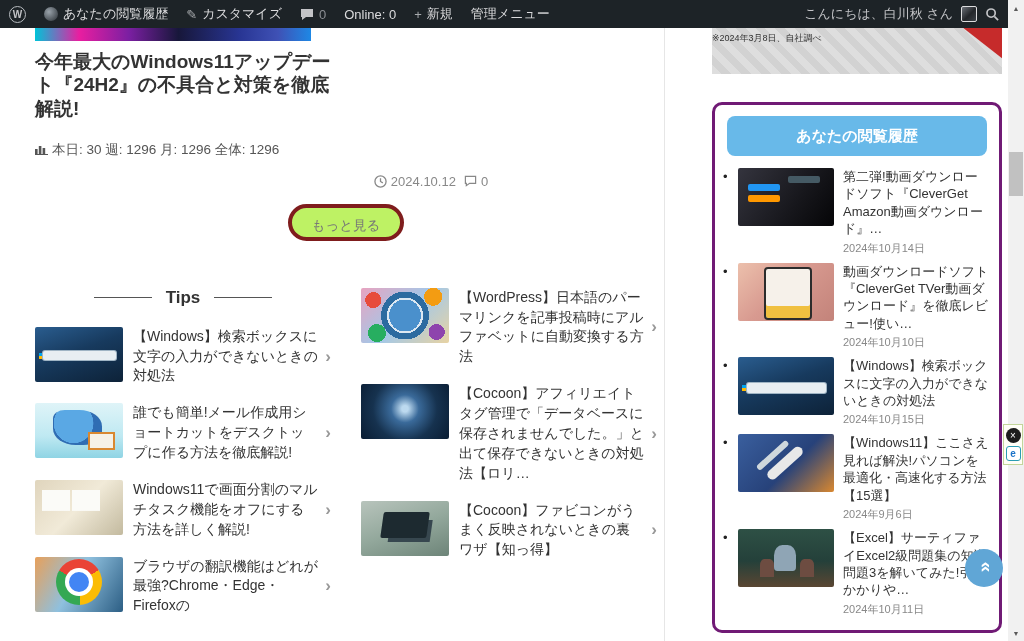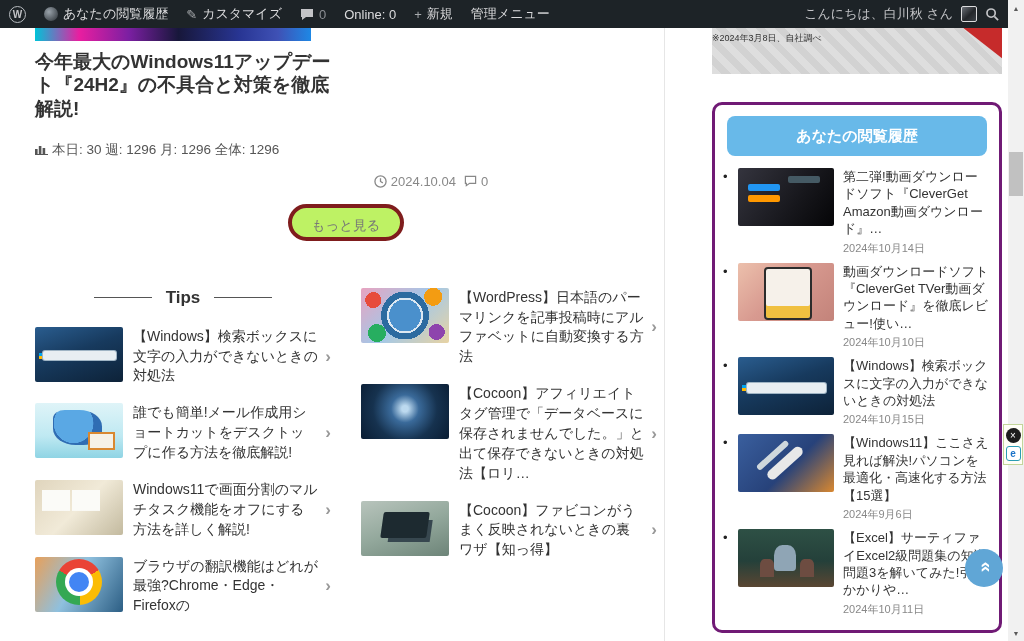--- a/index.html
+++ b/index.html
@@ -217,21 +217,21 @@
         <rect x="3.8" y="3" width="2.6" height="9" fill="#555"></rect>
         <rect x="7.6" y="5" width="2.6" height="7" fill="#555"></rect>
         <rect x="0" y="11" width="13" height="1" fill="#555"></rect>
       </svg><span>本日: 30 週: 1296 月: 1296 全体: 1296</span>
     </p>
     <div class="feat-meta">
       <svg width="13" height="13" viewBox="0 0 14 14">
         <circle cx="7" cy="7" r="6" fill="none" stroke="#888" stroke-width="1.4"></circle>
         <path d="M7 3.5V7l2.5 1.5" fill="none" stroke="#888" stroke-width="1.4"></path>
       </svg>
-      <span>2024.10.04</span>
+      <span>2024.10.12</span>
       <svg width="13" height="12" viewBox="0 0 14 12" style="margin-left:4px">
         <path d="M1.5 1h11v7.5H6L2.5 11V8.5h-1z" fill="none" stroke="#888" stroke-width="1.3"></path>
       </svg>
       <span>0</span>
     </div>
     <button class="more-btn">もっと見る</button>
 
     <div class="columns">
 
       <div class="col">

